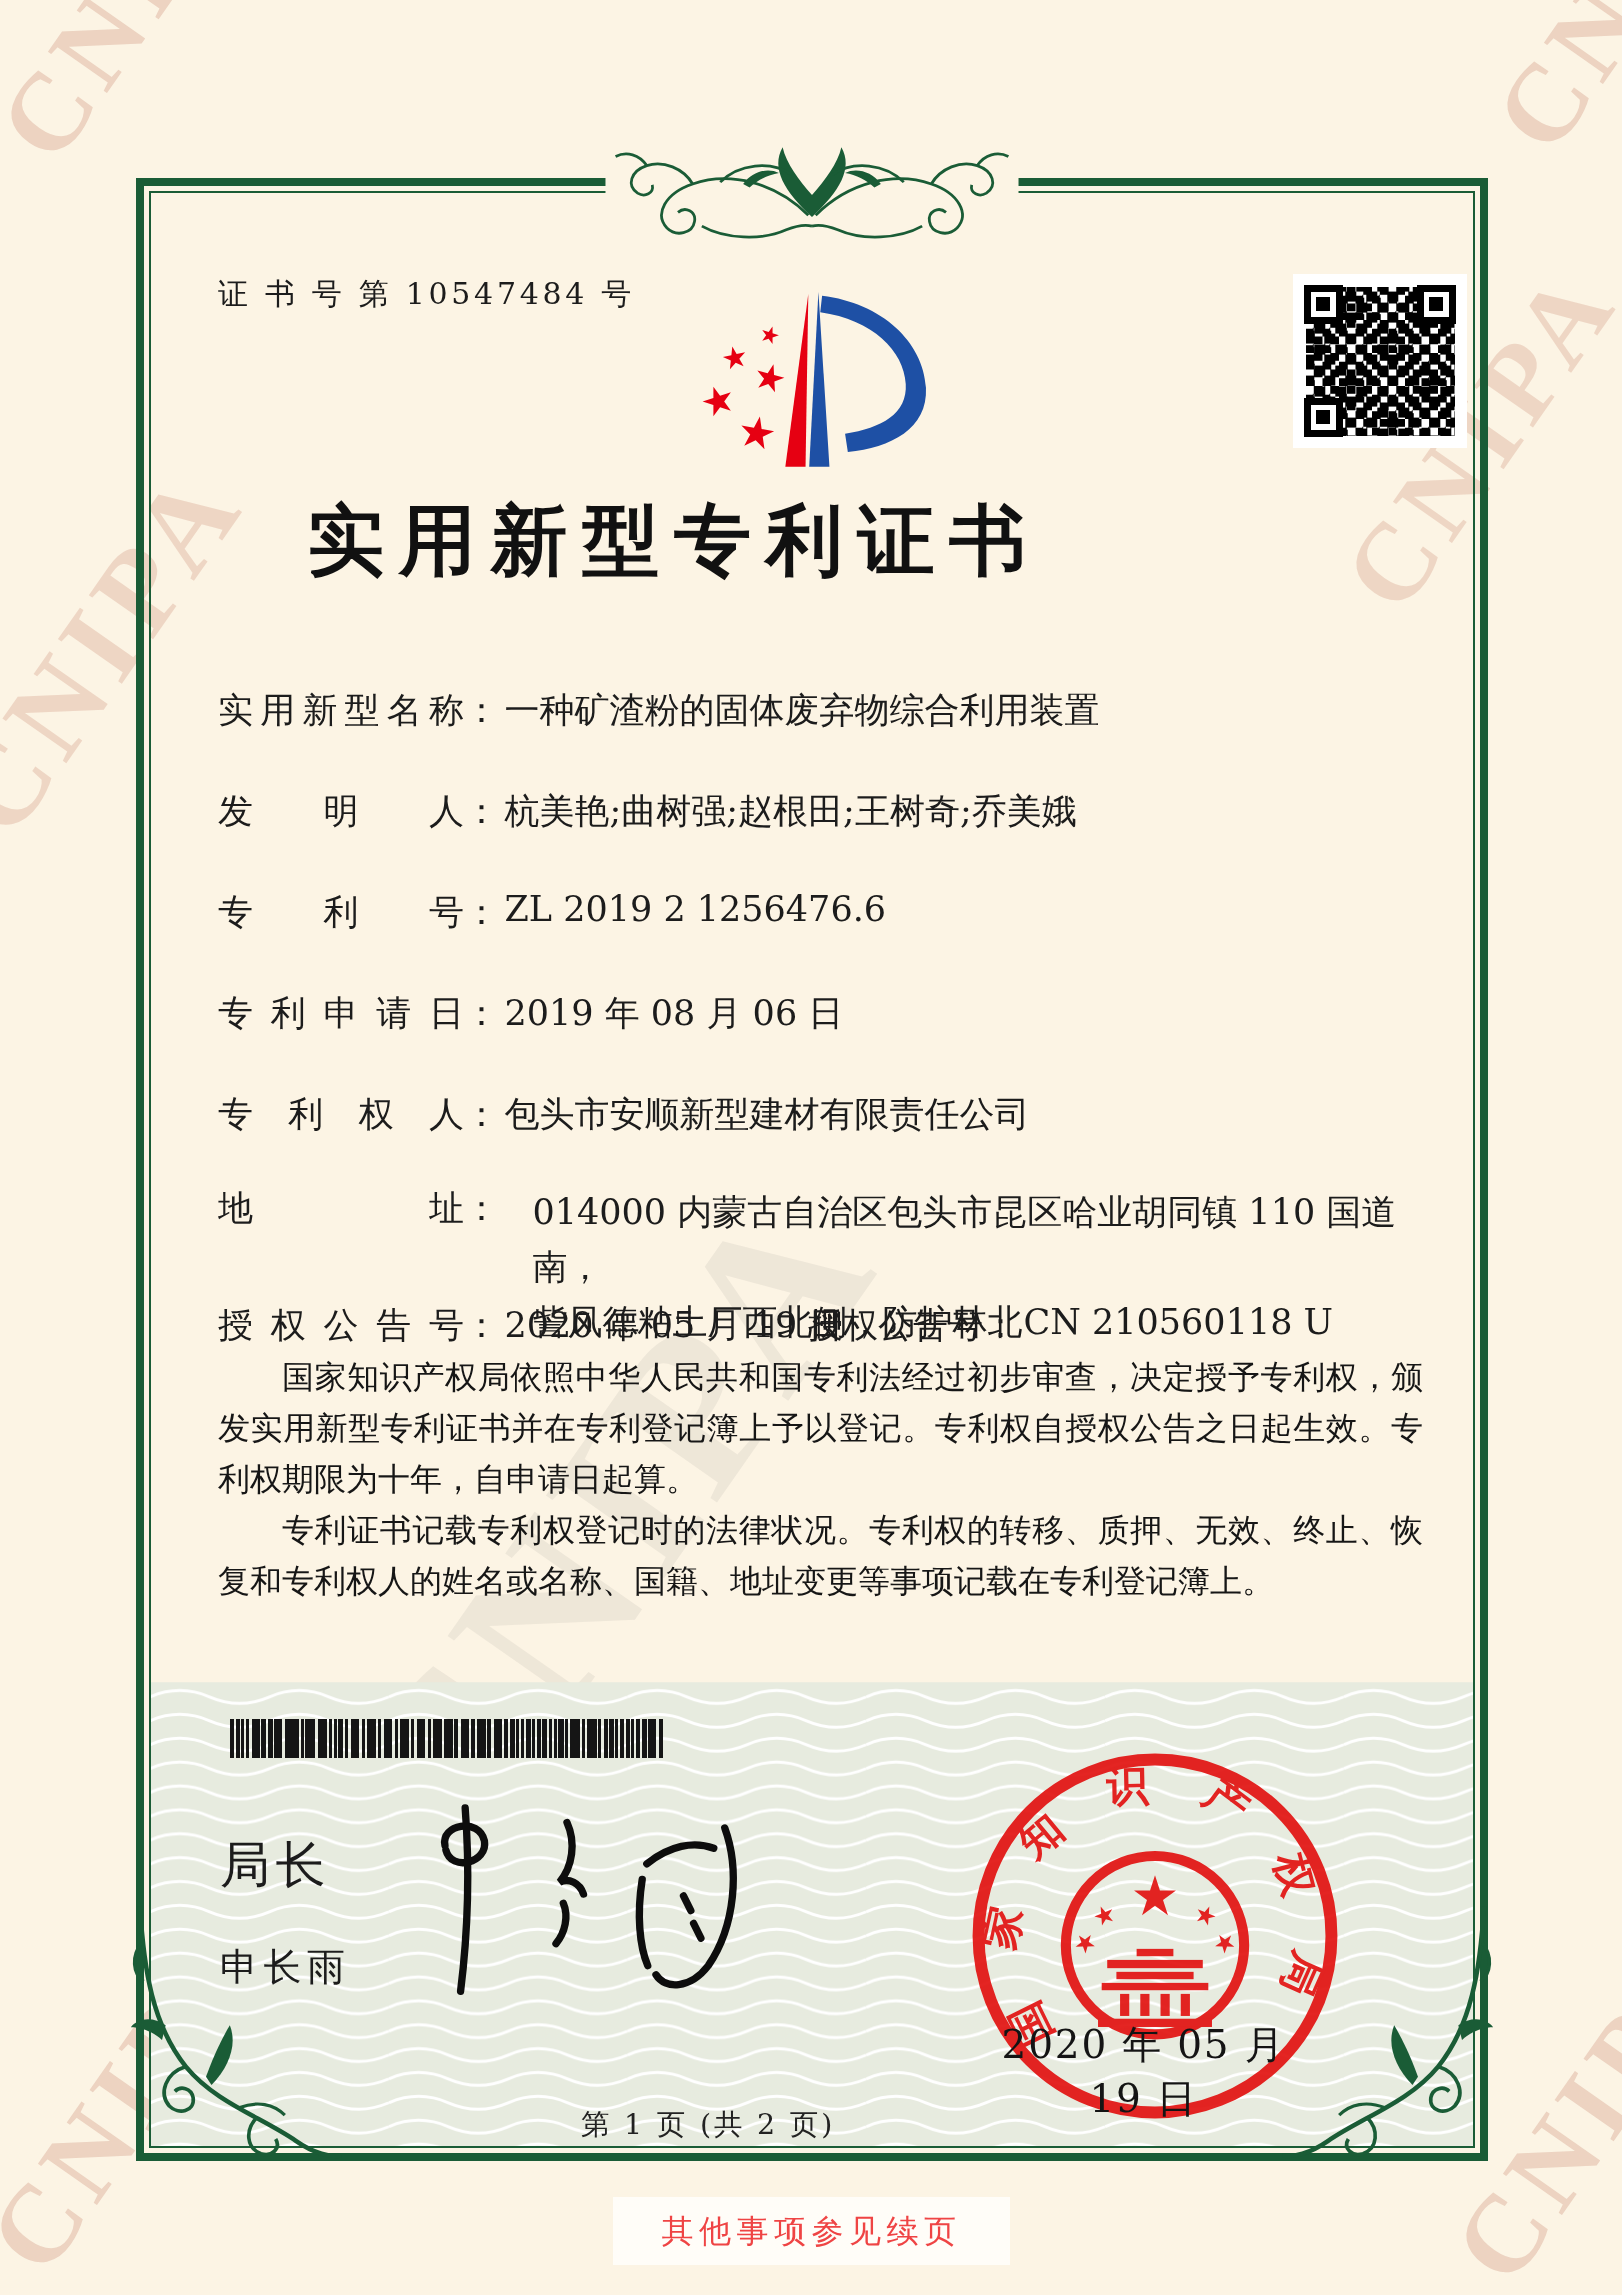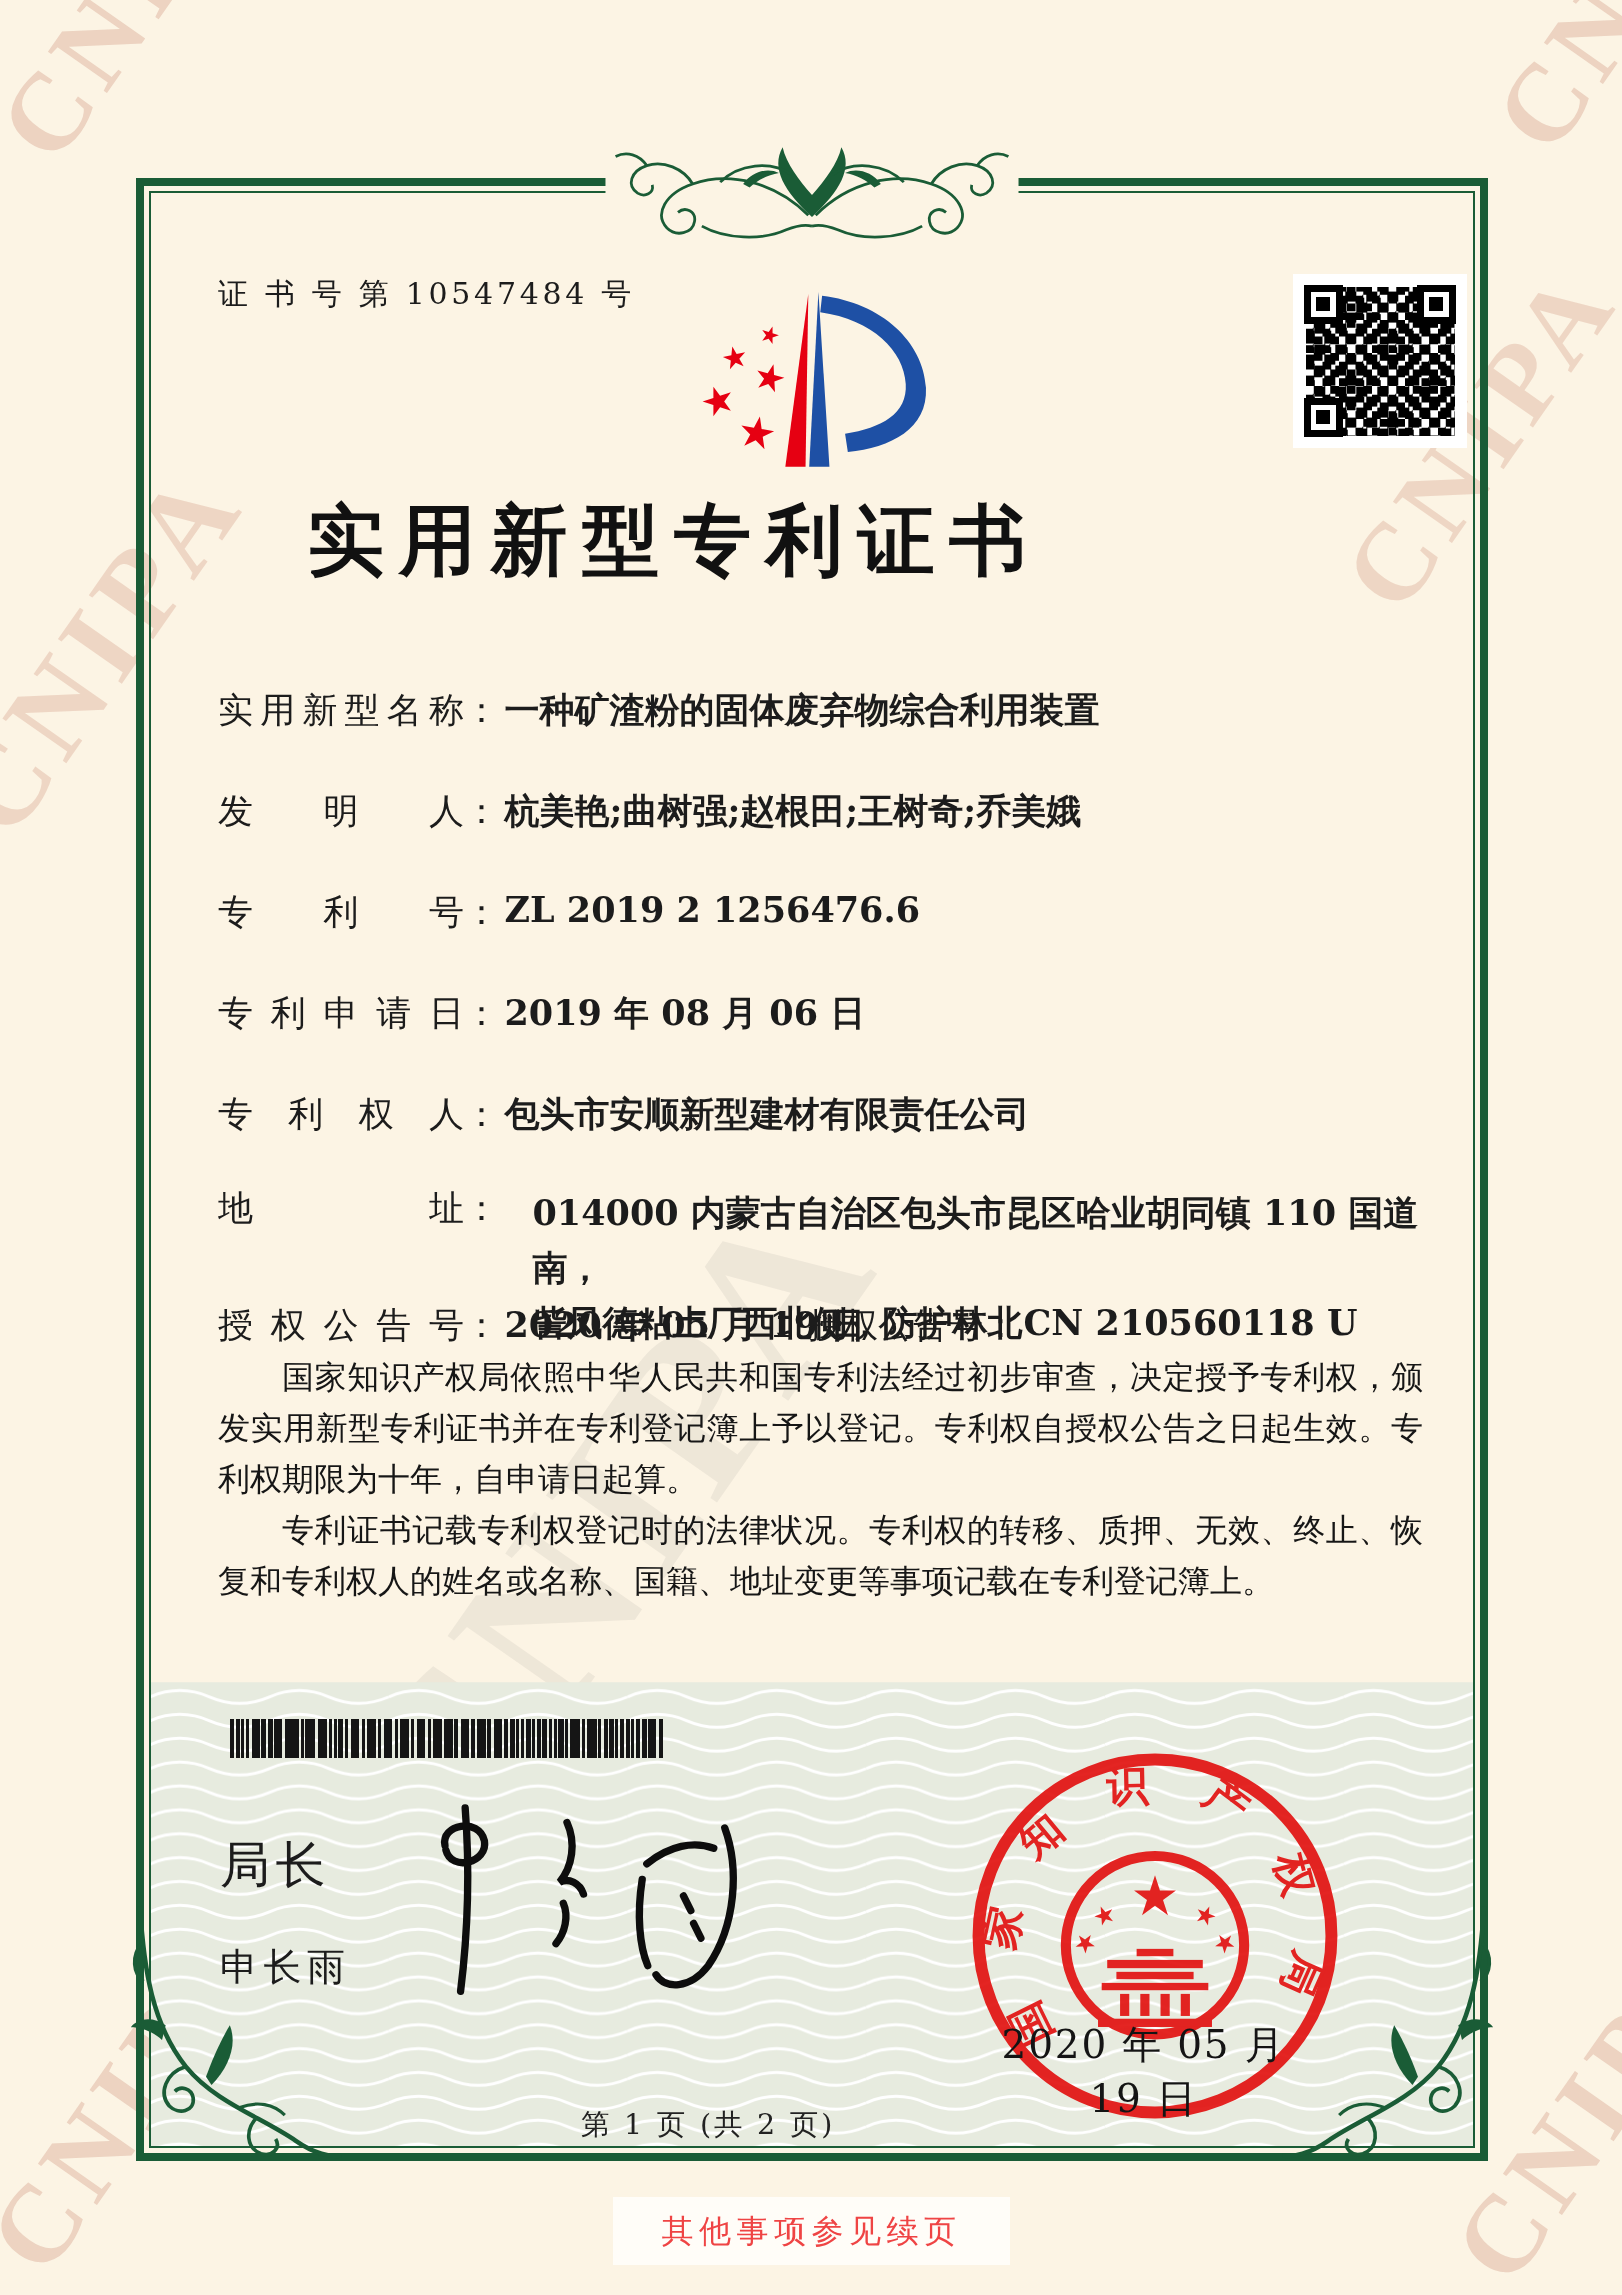--- a/index.html
+++ b/index.html
@@ -48,21 +48,21 @@
       repeating-conic-gradient(#000 0% 25%, transparent 25% 50%);
     background-position:0 0, 8.3px 4.6px;
     background-size:16.5px 16.5px, 21px 21px;
   }
   .qr-finder{position:absolute;width:39px;height:39px;border:7.3px solid #000;background:#fff;box-sizing:border-box;}
   .qr-finder::after{content:"";position:absolute;left:4.6px;top:4.6px;width:14.7px;height:14.7px;background:#000;}
   
   .field{position:absolute;left:218px;font-size:35px;white-space:nowrap;}
   .flabel{display:inline-block;width:246px;text-align:justify;text-align-last:justify;vertical-align:top;}
   .fcolon{display:inline-block;vertical-align:top;}
-  .fvalue{display:inline-block;margin-left:5.5px;vertical-align:top;white-space:normal;font-weight:bold;}
+  .fvalue{display:inline-block;margin-left:5.5px;vertical-align:top;white-space:normal;}
   .addr-line{display:block;line-height:55px;margin-left:28px;}
   
   .body-text{
     position:absolute;left:218px;top:1352px;width:1205px;
     font-size:32px;line-height:51px;text-align:justify;color:#161616;
   }
   .body-text p{margin:0;text-indent:2em;}
   
   .barcode{
     position:absolute;left:230px;top:1719px;width:433px;height:39px;

